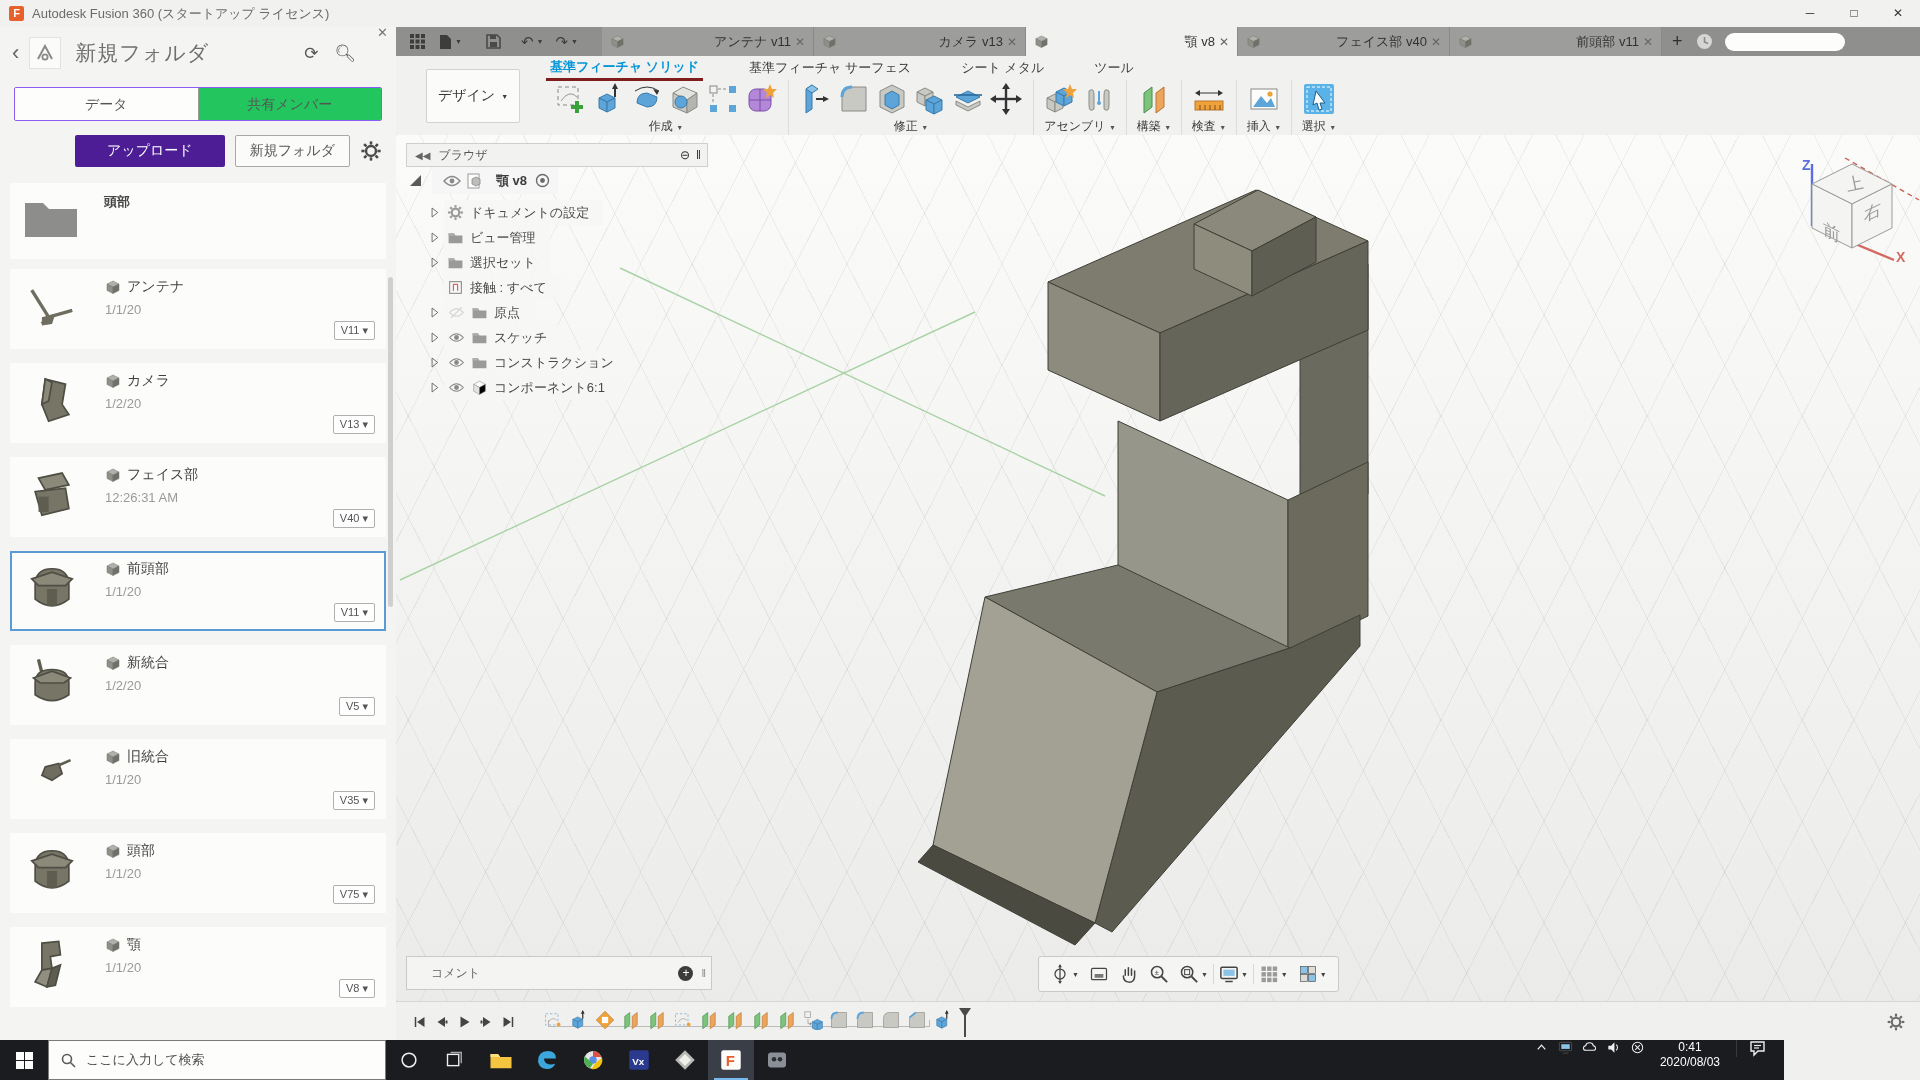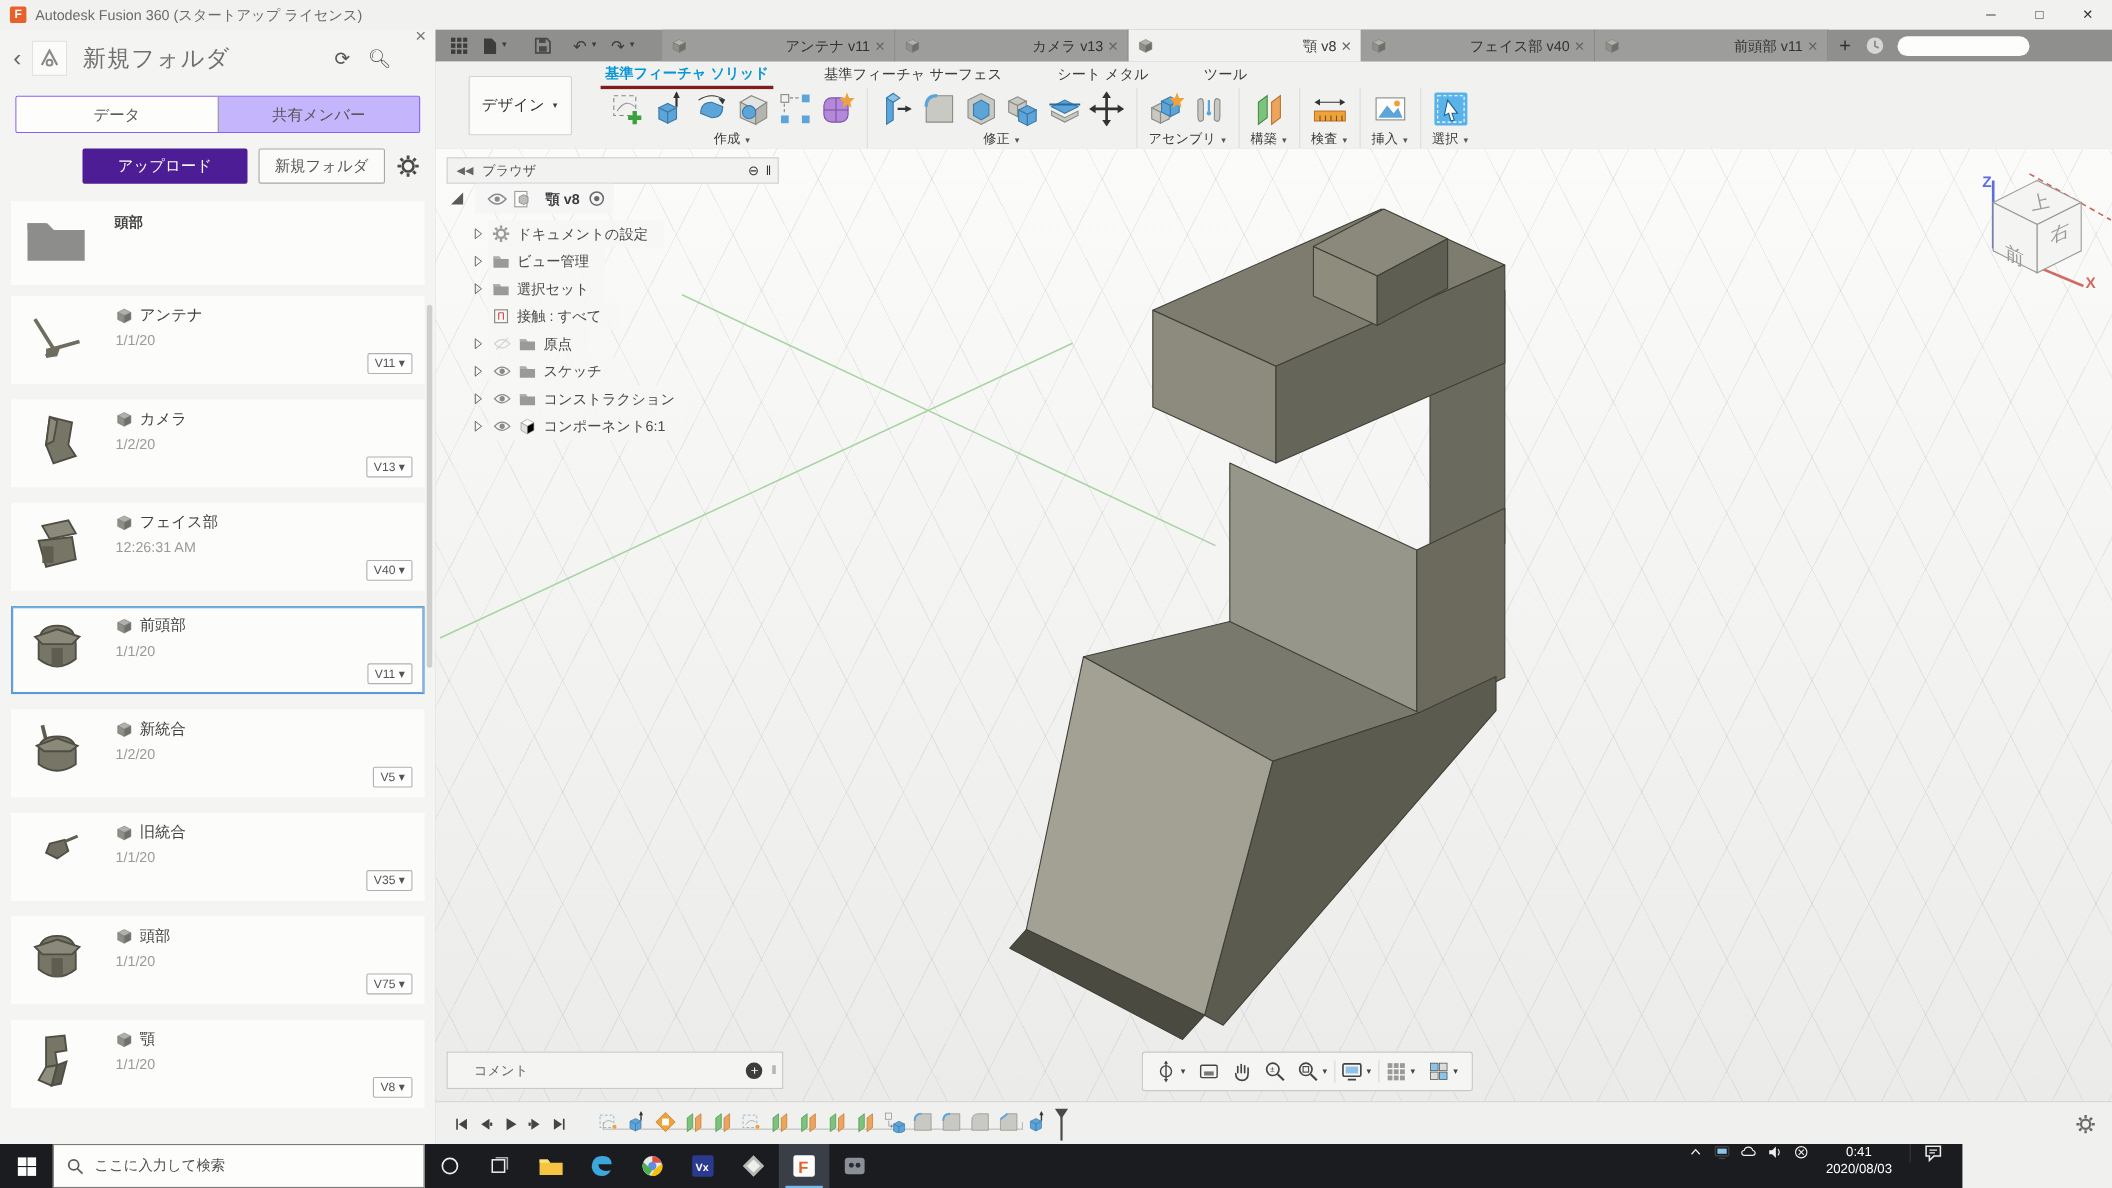--- a/index.html
+++ b/index.html
@@ -17,21 +17,21 @@
   
   #data-panel{left:0;top:27px;width:396px;height:1013px;background:#f4f4f3;border-right:1px solid #c9c9c8}
   #panel-header{height:52px;display:flex;align-items:center;position:relative}
   #back-btn{font-size:22px;color:#666;margin:0 10px 0 12px}
   #panel-logo{width:30px;height:30px;background:#fbfbfa;border:1px solid #e2e2e1;display:flex;align-items:center;justify-content:center}
   #project-title{font-size:21px;color:#6f6f6f;margin-left:14px;letter-spacing:1px}
   #refresh-btn,#search-btn{font-size:17px;color:#555;margin-left:16px}
   #refresh-btn{margin-left:auto}
   #panel-close{position:absolute;right:8px;top:-2px;font-size:13px;color:#777}
   #panel-tabs{display:flex;margin:8px 14px 0 14px;border:1px solid #8b5cf6;border-radius:2px;overflow:hidden}
-  .ptab{flex:1;height:32px;line-height:32px;text-align:center;font-size:14px;color:#555;background:#c4b5fd}
+  .ptab{flex:1;height:32px;line-height:32px;text-align:center;font-size:14px;color:#555;background:#22c55e}
   .ptab.active{background:#fdfdfc}
   .ptab + .ptab{border-left:1px solid #9b9b9a}
   #panel-actions{display:flex;justify-content:flex-end;align-items:center;gap:10px;margin:14px 14px 0 0}
   #upload-btn{background:#4c1d95;color:#fff;font-size:14px;padding:7px 32px;border-radius:2px}
   #newfolder-btn{background:#fbfbfa;border:1px solid #a8a8a7;color:#555;font-size:14px;padding:6px 14px;border-radius:2px}
   #folder-card{margin:16px 10px 0 10px;height:64px;background:#fcfcfb;display:flex;padding:6px}
   #folder-thumb{width:70px;height:56px;display:flex;align-items:center;justify-content:center}
   #folder-name{font-size:13px;color:#444;margin:4px 0 0 18px;font-weight:bold}
   #panel-items{margin-top:10px}
   .item-card{margin:0 10px 14px 10px;height:66px;background:#fcfcfb;position:relative;display:flex;padding:6px;border:1px solid transparent}

